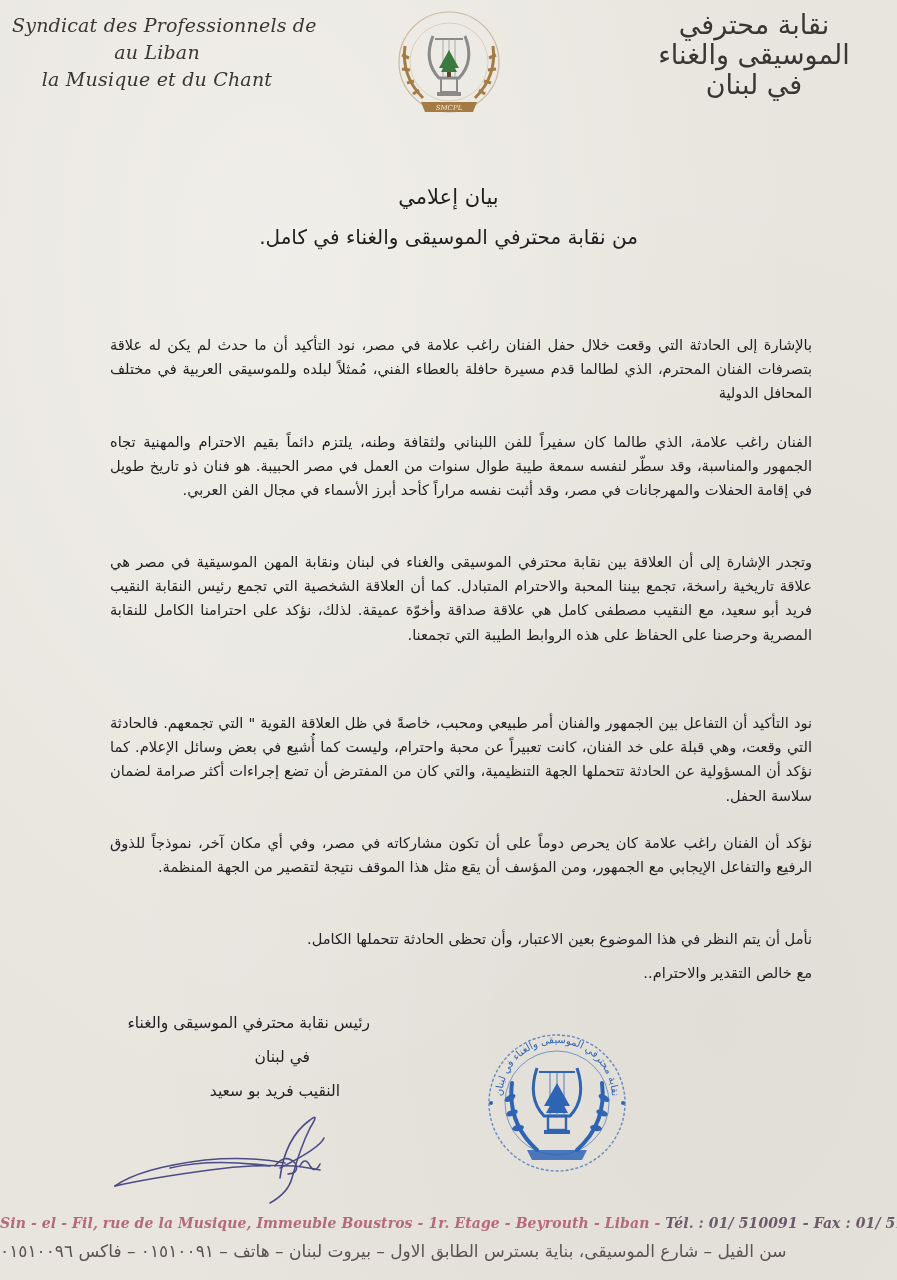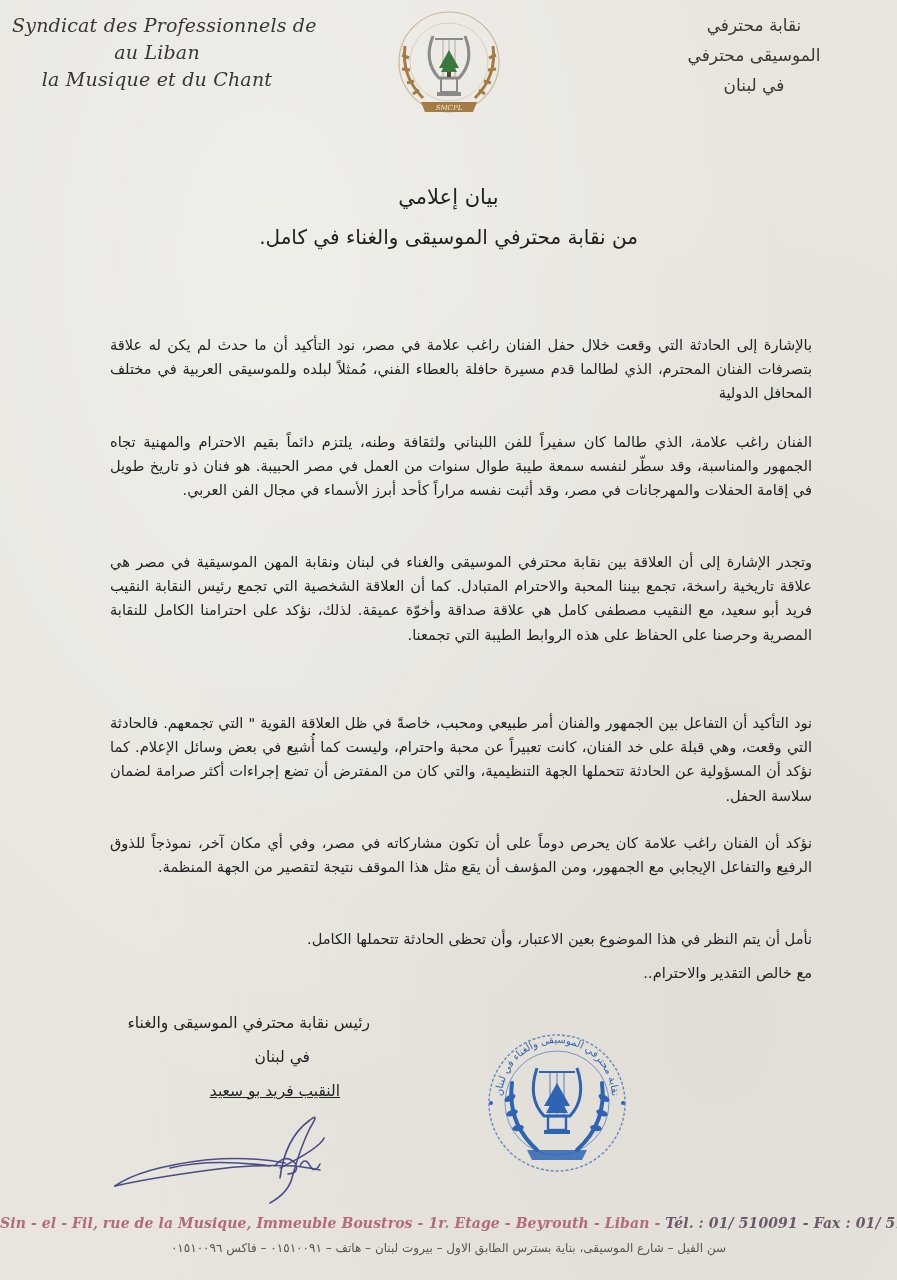--- a/index.html
+++ b/index.html
@@ -40,21 +40,21 @@
     }
     .lh-fr div { white-space: nowrap; }
     .lh-ar {
       position: absolute;
       right: 18px;
       top: 10px;
       width: 250px;
       text-align: center;
       direction: rtl;
       font-family: "DejaVu Sans", sans-serif;
-      font-size: 17px;
+      font-size: 27px;
       line-height: 30px;
       color: #3a3633;
       letter-spacing: 2px;
     }
     .lh-ar div { white-space: nowrap; }
     .logo-top {
       position: absolute;
       left: 383px;
       top: 6px;
       width: 132px;
@@ -113,21 +113,21 @@
       left: 110px;
       top: 1006px;
       width: 260px;
       direction: rtl;
       font-size: 15.5px;
       line-height: 34px;
       color: #1f1f1f;
     }
     .sig-block .l1 { text-align: right; }
     .sig-block .l2 { text-align: right; padding-right: 60px; }
-    .sig-block .l3 { padding-right: 30px; text-decoration: underline; }
+    .sig-block .l3 { padding-right: 30px; }
 
     .signature {
       position: absolute;
       left: 110px;
       top: 1108px;
       width: 215px;
       height: 100px;
     }
     .stamp {
       position: absolute;
@@ -151,23 +151,23 @@
       color: #b46a7a;
       white-space: nowrap;
       letter-spacing: 0.1px;
     }
     .footer-fr .dark { color: #6b5a6a; }
     .footer-ar {
       position: absolute;
       left: 0;
       right: 0;
       top: 1241px;
-      text-align: center;
-      direction: rtl;
-      font-size: 12px;
+      text-align: left;
+      direction: rtl;
+      font-size: 17px;
       color: #5a5350;
       white-space: nowrap;
     }
   </style>
 </head>
 <body>
 
 <div class="page">
 
   <div class="lh-fr">
@@ -199,21 +199,21 @@
       <rect x="58" y="72" width="16" height="14" fill="none" stroke="#8a8a8a" stroke-width="2"></rect>
       <rect x="54" y="86" width="24" height="4" fill="#8a8a8a"></rect>
 
       <path d="M38 96 L94 96 L90 106 L42 106 Z" fill="#a57b45"></path>
       <text x="66" y="104" text-anchor="middle" font-size="7" fill="#f3e8d5" font-family="DejaVu Serif, serif">SMCPL</text>
     </svg>
   </div>
 
   <div class="lh-ar">
     <div>نقابة محترفي</div>
-    <div>الموسيقى محترفي</div>
+    <div>الموسيقى والغناء</div>
     <div>في لبنان</div>
   </div>
 
   <div class="title">بيان إعلامي</div>
   <div class="subtitle">من نقابة محترفي الموسيقى والغناء في كامل.</div>
 
   <p class="body para p2">الفنان راغب علامة، الذي طالما كان سفيراً للفن اللبناني ولثقافة وطنه، يلتزم دائماً بقيم الاحترام والمهنية تجاه الجمهور والمناسبة، وقد سطّر لنفسه سمعة طيبة طوال سنوات من العمل في مصر الحبيبة. هو فنان ذو تاريخ طويل في إقامة الحفلات والمهرجانات في مصر، وقد أثبت نفسه مراراً كأحد أبرز الأسماء في مجال الفن العربي.</p>
   <p class="body para p1">بالإشارة إلى الحادثة التي وقعت خلال حفل الفنان راغب علامة في مصر، نود التأكيد أن ما حدث لم يكن له علاقة بتصرفات الفنان المحترم، الذي لطالما قدم مسيرة حافلة بالعطاء الفني، مُمثلاً لبلده وللموسيقى العربية في مختلف المحافل الدولية</p>
   <p class="body para p3">وتجدر الإشارة إلى أن العلاقة بين نقابة محترفي الموسيقى والغناء في لبنان ونقابة المهن الموسيقية في مصر هي علاقة تاريخية راسخة، تجمع بيننا المحبة والاحترام المتبادل. كما أن العلاقة الشخصية التي تجمع رئيس النقابة النقيب فريد أبو سعيد، مع النقيب مصطفى كامل هي علاقة صداقة وأخوّة عميقة. لذلك، نؤكد على احترامنا الكامل للنقابة المصرية وحرصنا على الحفاظ على هذه الروابط الطيبة التي تجمعنا.</p>
   <p class="body para p4">نود التأكيد أن التفاعل بين الجمهور والفنان أمر طبيعي ومحبب، خاصةً في ظل العلاقة القوية " التي تجمعهم. فالحادثة التي وقعت، وهي قبلة على خد الفنان، كانت تعبيراً عن محبة واحترام، وليست كما أُشيع في بعض وسائل الإعلام. كما نؤكد أن المسؤولية عن الحادثة تتحملها الجهة التنظيمية، والتي كان من المفترض أن تضع إجراءات أكثر صرامة لضمان سلاسة الحفل.</p>

